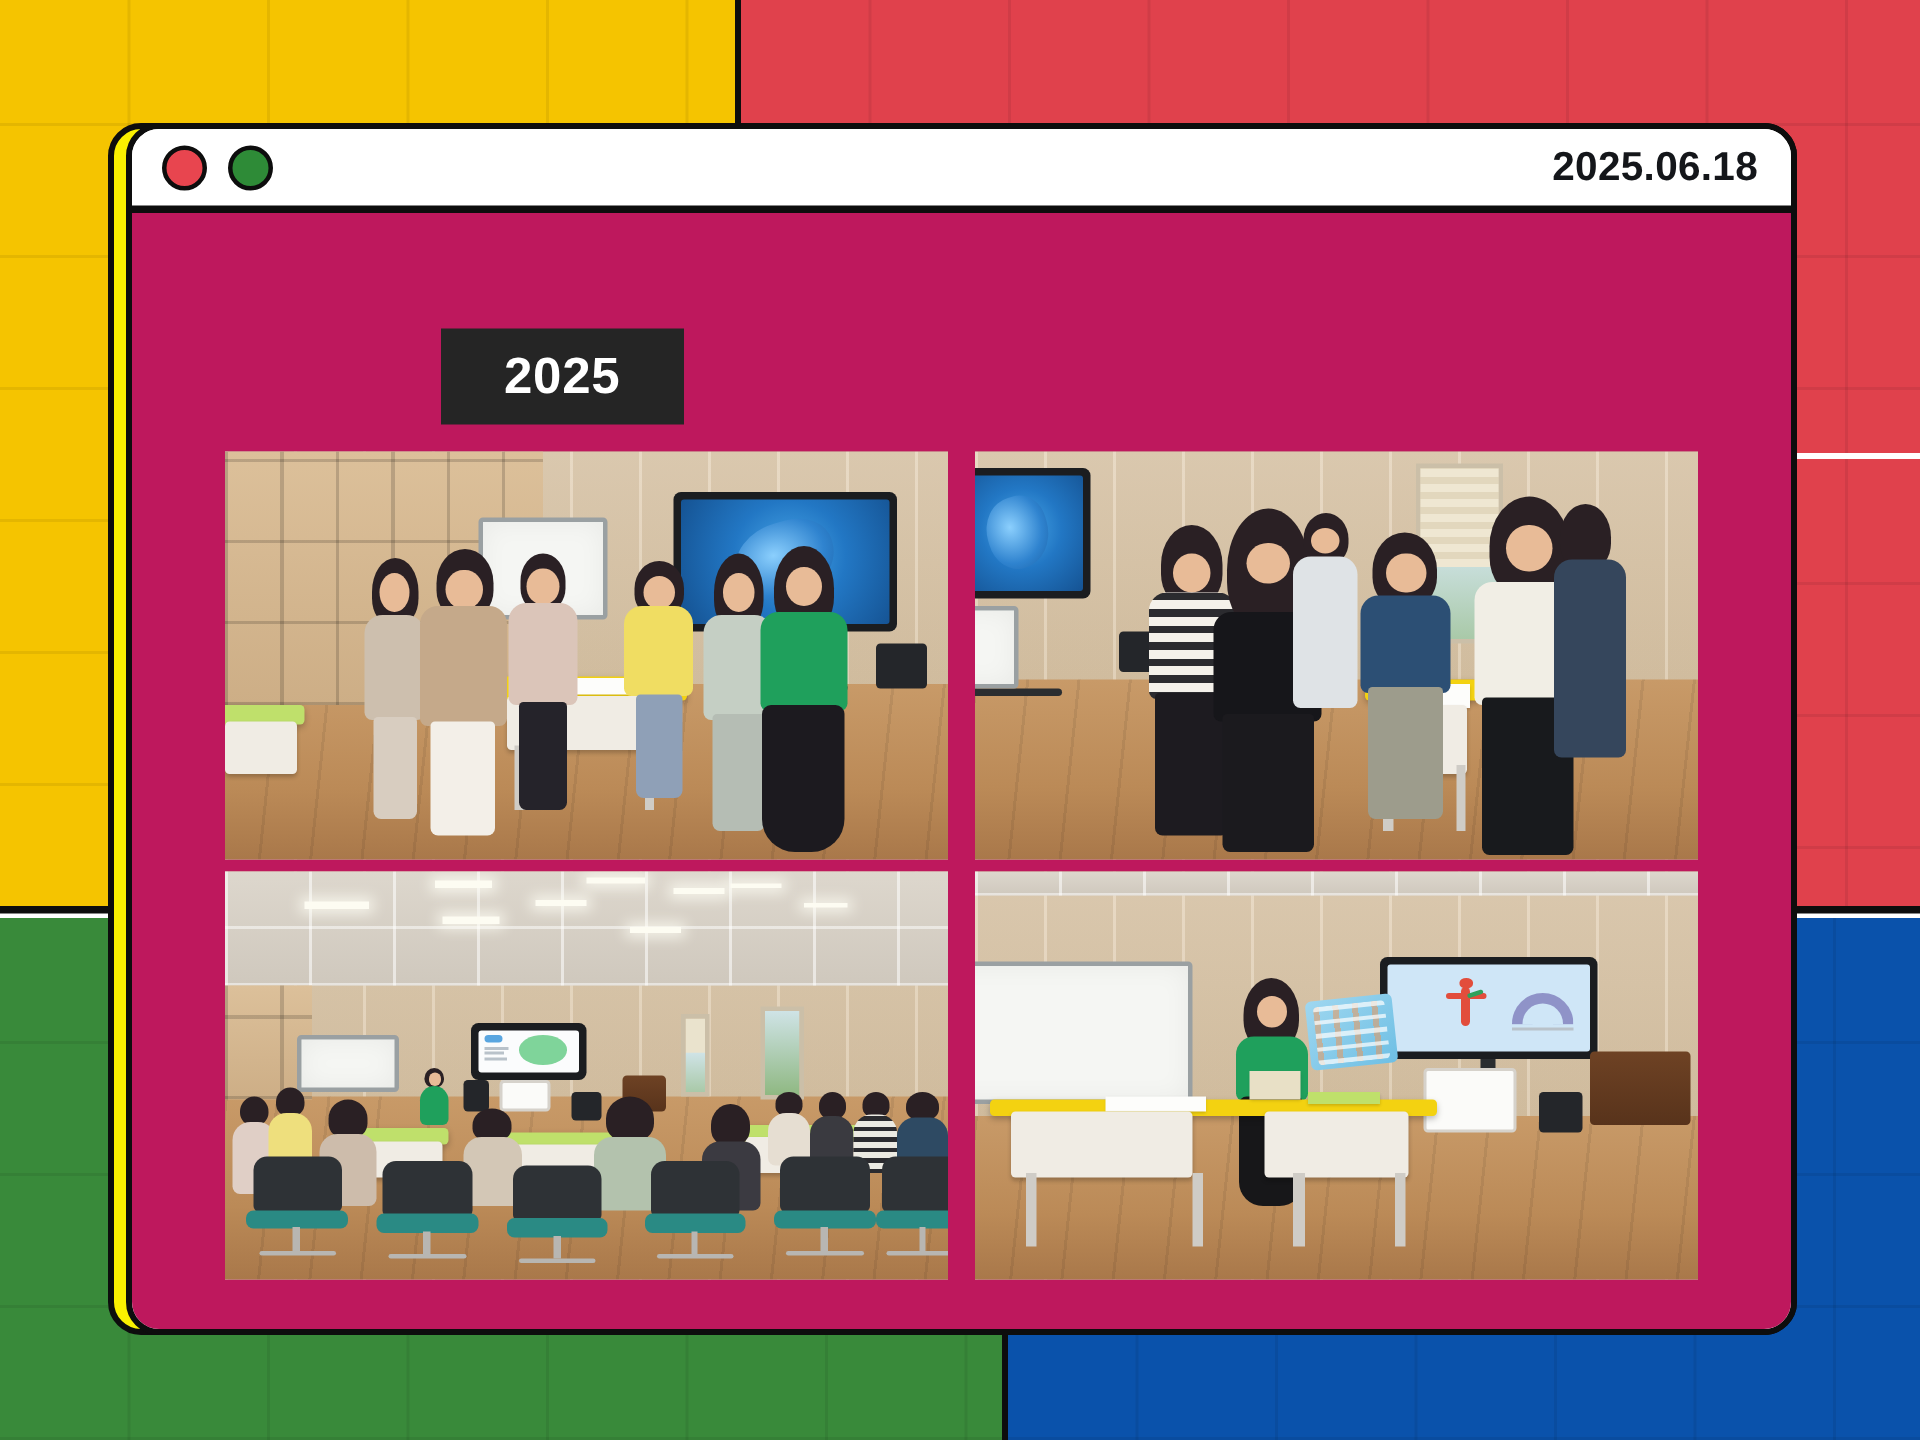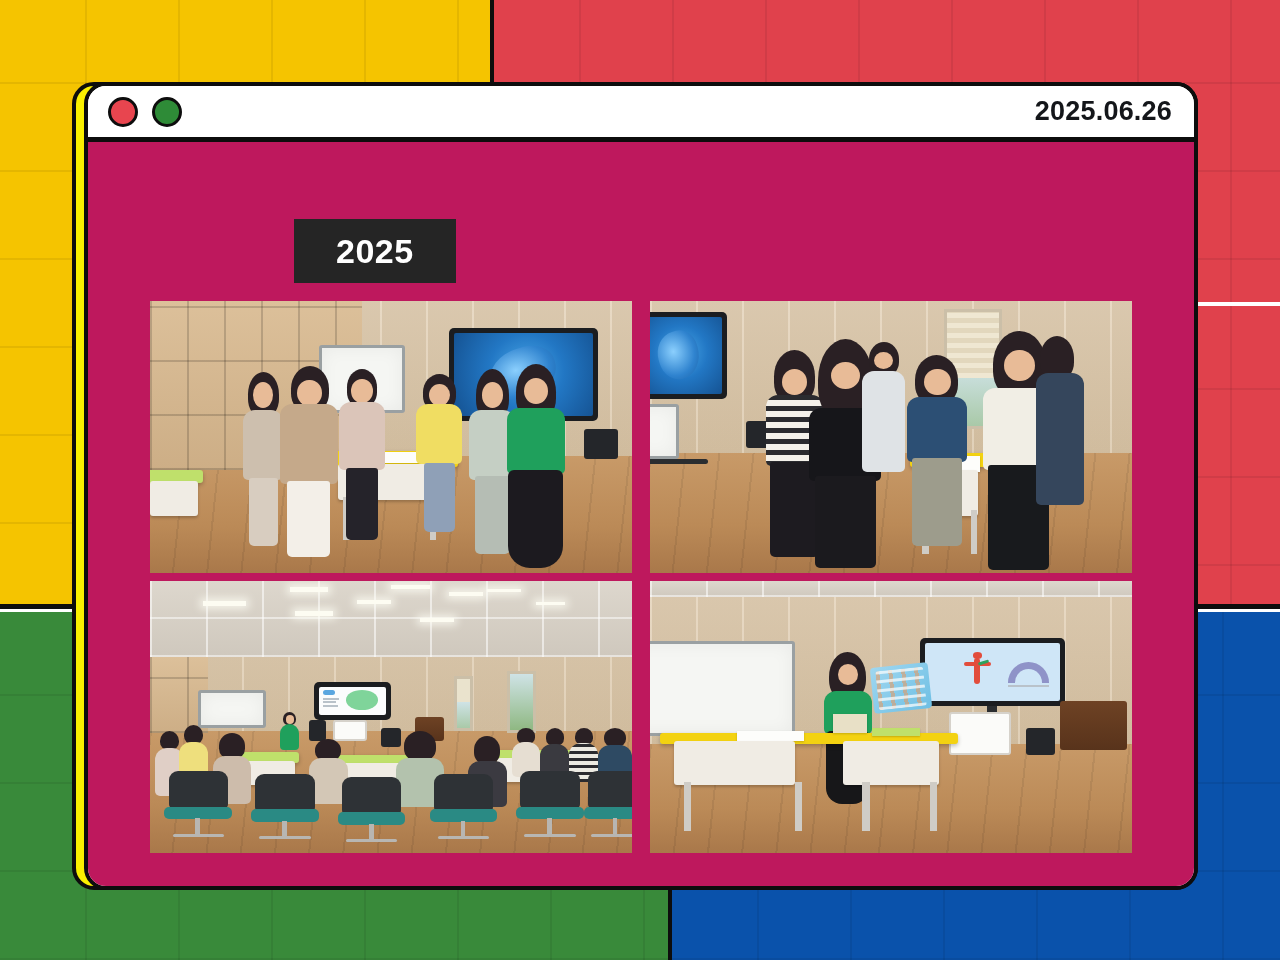--- a/index.html
+++ b/index.html
@@ -194,21 +194,21 @@
 
 <div id="window-shadow"></div>
 
 <div id="window">
 
   <div id="titlebar">
     <div class="dots">
       <div class="dot dot-red"></div>
       <div class="dot dot-green"></div>
     </div>
-    <div id="date-label">2025.06.26</div>
+    <div id="date-label">2025.06.18</div>
   </div>
 
   <div id="window-body">
 
     <div id="headline">
       <div id="year-box">2025</div>
     </div>
 
     <div id="photo-grid">
 

